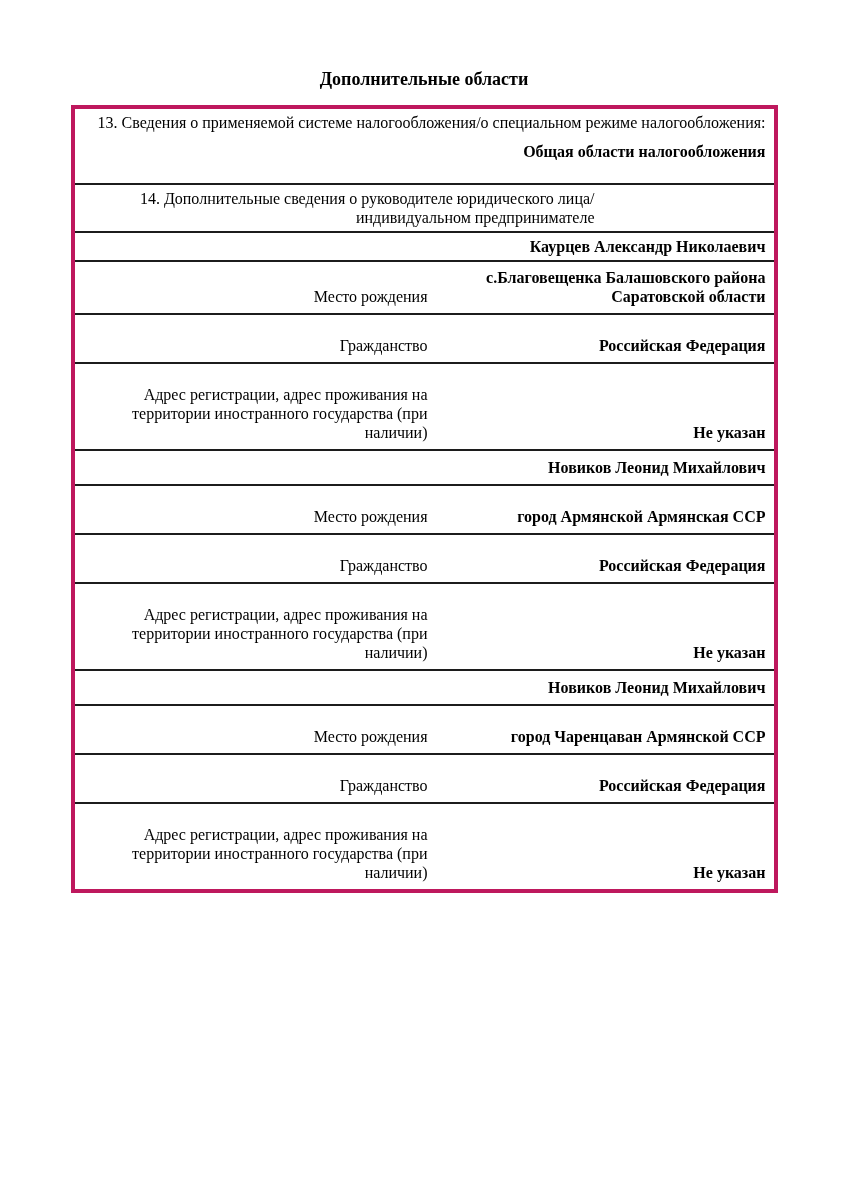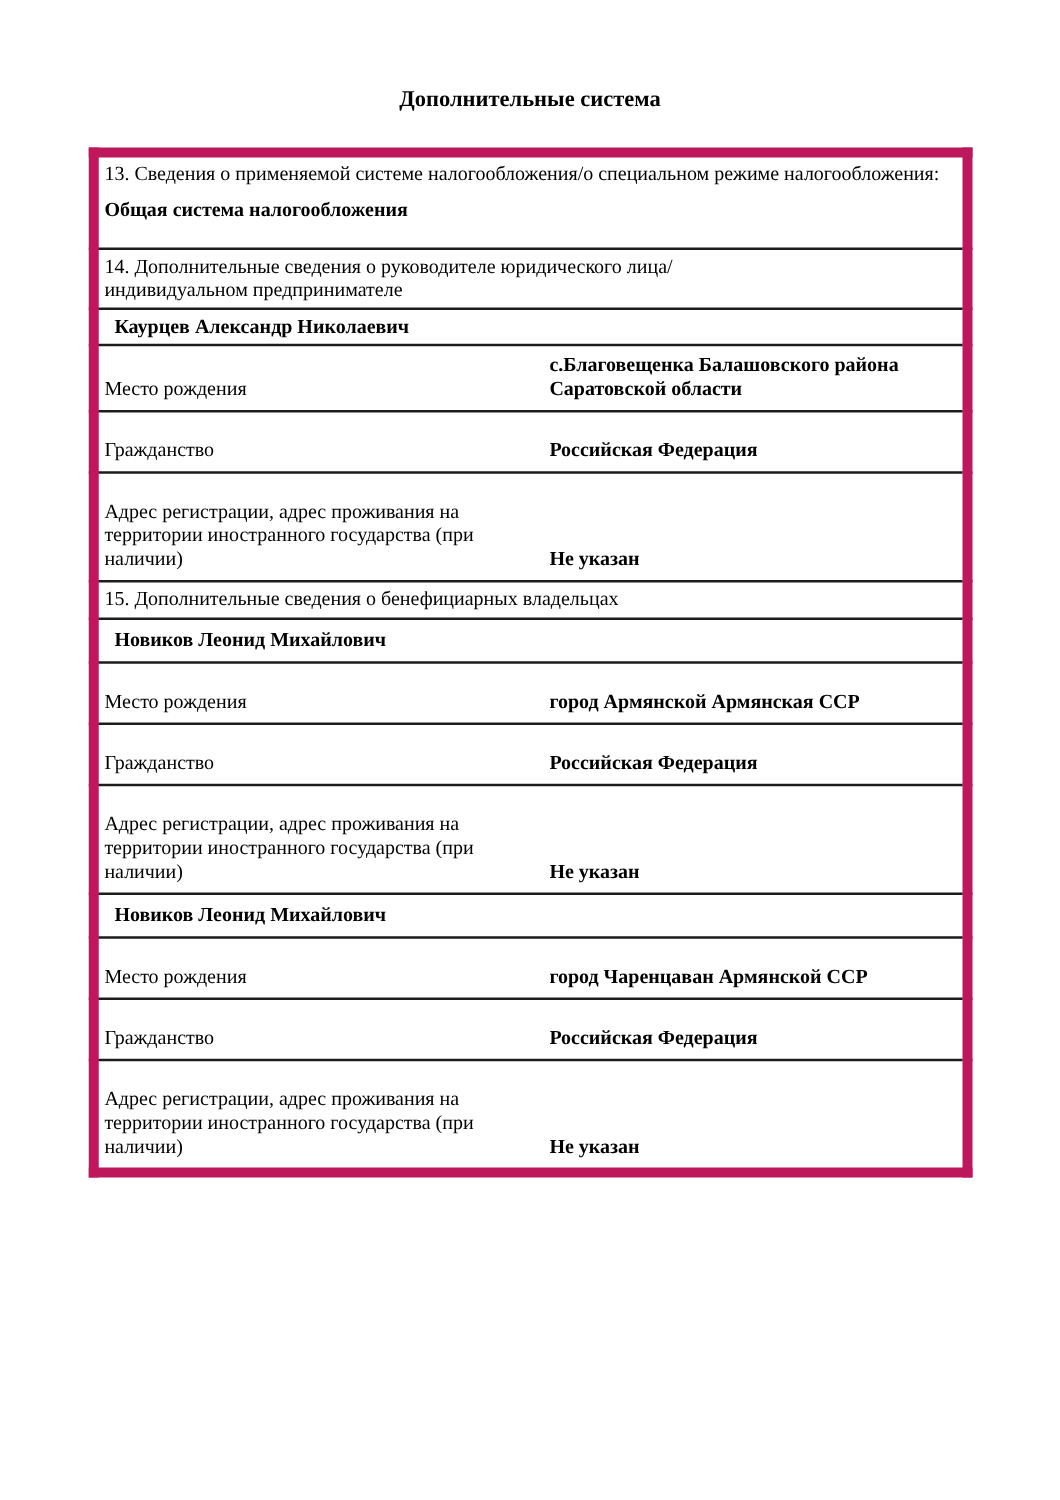--- a/index.html
+++ b/index.html
@@ -23,22 +23,23 @@
     padding-top: 70px;
     text-align: center;
     font-size: 18px;
     line-height: 19px;
     font-weight: bold;
   }
   table.info-table {
     border-collapse: collapse;
     table-layout: fixed;
     width: 707px;
-    margin: 29px auto 0 auto;
-    border: 8px solid #be185d;
+    margin: 16px auto 0 auto;
+    border: 4px solid #be185d;
+    text-align: right;
   }
   table.info-table td {
     border-top: 2px solid #1c1c1c;
     box-sizing: border-box;
     overflow: hidden;
   }
   table.info-table tr:first-child td {
     border-top: none;
   }
   td.sec {
@@ -64,33 +65,33 @@
     vertical-align: bottom;
     font-weight: bold;
     padding: 6px 8px 7px 0;
   }
 </style>
 </head>
 <body>
 
 <div class="page">
 
-  <h1 class="doc-title">Дополнительные система</h1>
+  <h1 class="doc-title">Дополнительные области</h1>
 
   <table class="info-table">
     <colgroup>
       <col style="width:365px">
       <col>
     </colgroup>
 
     <tbody>
         <tr style="height:77px">
       <td class="sec" colspan="2">
         <div class="sec-heading">13. Сведения о применяемой системе налогообложения/о специальном режиме налогообложения:</div>
-        <div class="sec-value">Общая система налогообложения</div>
+        <div class="sec-value">Общая области налогообложения</div>
       </td>
     </tr>
 
     <tr style="height:47px">
       <td class="sec" colspan="2">
         <div class="sec-heading narrow">14. Дополнительные сведения о руководителе юридического лица/индивидуальном предпринимателе</div>
       </td>
     </tr>
     <tr style="height:26px">
       <td class="name-cell" colspan="2">Каурцев Александр Николаевич</td>
@@ -101,25 +102,20 @@
     </tr>
     <tr style="height:35px">
       <td class="label-cell">Гражданство</td>
       <td class="value-cell">Российская Федерация</td>
     </tr>
     <tr style="height:69px">
       <td class="label-cell">Адрес регистрации, адрес проживания на территории иностранного государства (при наличии)</td>
       <td class="value-cell">Не указан</td>
     </tr>
 
-    <tr style="height:30px">
-      <td class="sec" colspan="2">
-        <div class="sec-heading">15. Дополнительные сведения о бенефициарных владельцах</div>
-      </td>
-    </tr>
     <tr style="height:35px">
       <td class="name-cell" colspan="2">Новиков Леонид Михайлович</td>
     </tr>
     <tr style="height:35px">
       <td class="label-cell">Место рождения</td>
       <td class="value-cell">город Армянской Армянская ССР</td>
     </tr>
     <tr style="height:34px">
       <td class="label-cell">Гражданство</td>
       <td class="value-cell">Российская Федерация</td>

